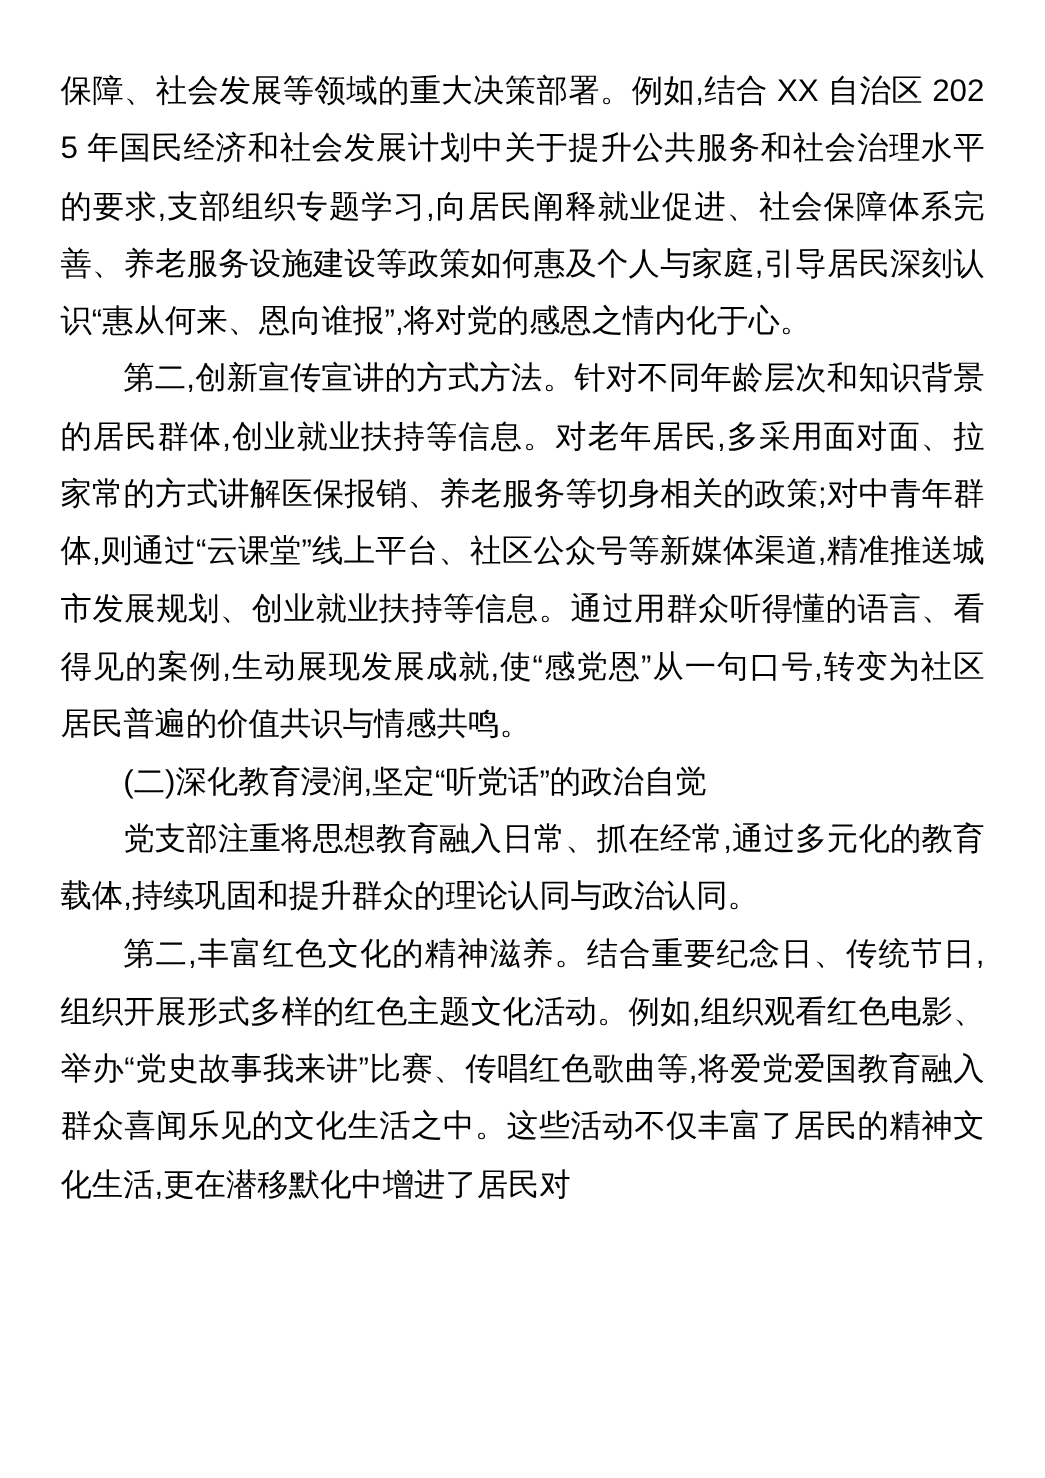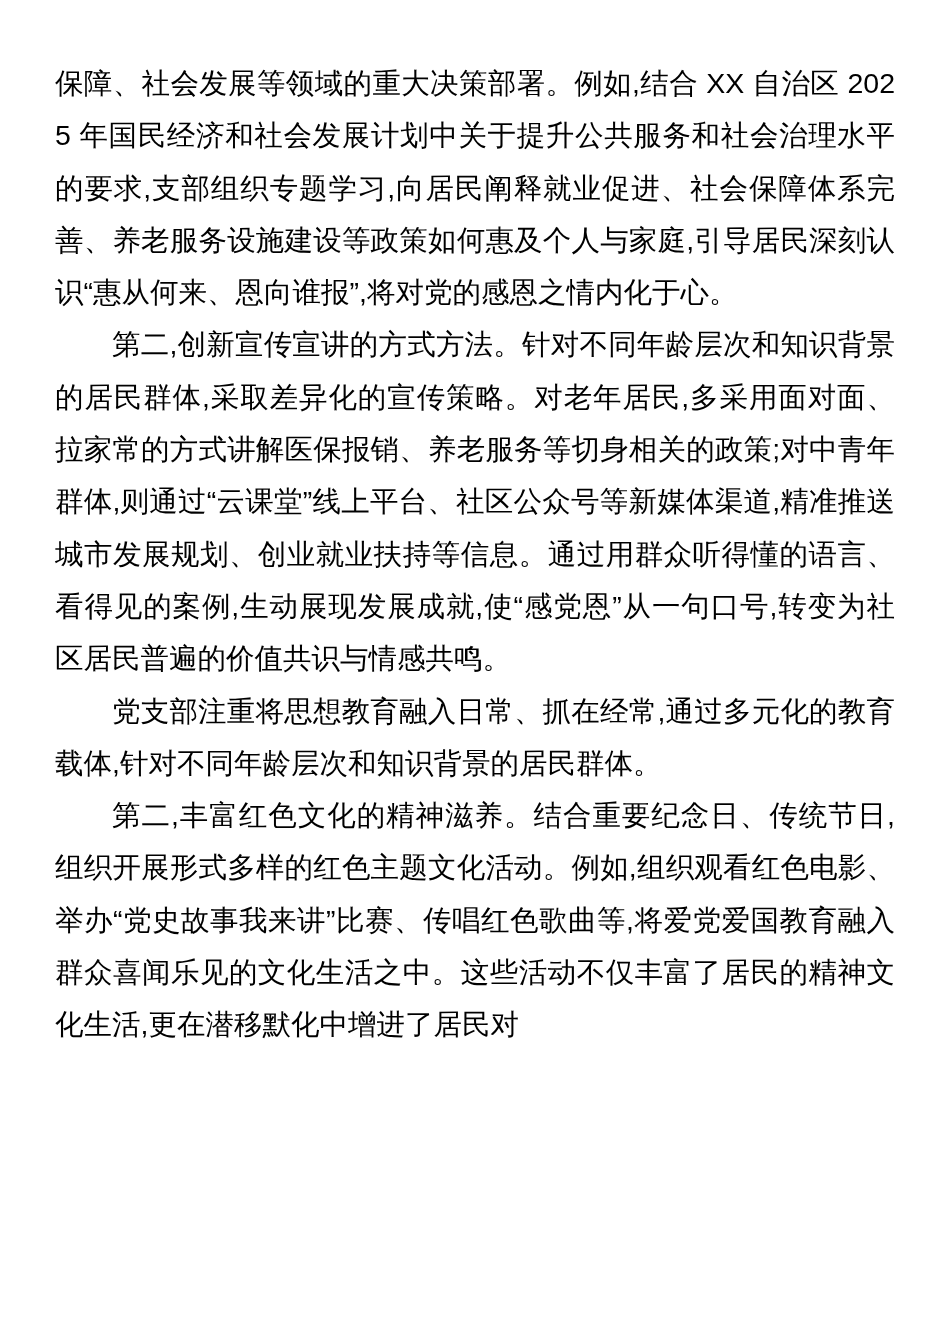--- a/index.html
+++ b/index.html
@@ -45,22 +45,23 @@
   }
 </style>
 </head>
 <body>
 
 <div class="page">
   <div class="page-body">
 
     <p class="para cont">保障、社会发展等领域的重大决策部署。例如,结合 XX 自治区 2025 年国民经济和社会发展计划中关于提升公共服务和社会治理水平的要求,支部组织专题学习,向居民阐释就业促进、社会保障体系完善、养老服务设施建设等政策如何惠及个人与家庭,引导居民深刻认识“惠从何来、恩向谁报”,将对党的感恩之情内化于心。</p>
 
-    <p class="para indent">第二,创新宣传宣讲的方式方法。针对不同年龄层次和知识背景的居民群体,采取差异化的宣传策略。对老年居民,多采用面对面、拉家常的方式讲解医保报销、养老服务等切身相关的政策;对中青年群体,则通过“云课堂”线上平台、社区公众号等新媒体渠道,精准推送城市发展规划、创业就业扶持等信息。通过用群众听得懂的语言、看得见的案例,生动展现发展成就,使“感党恩”从一句口号,转变为社区居民普遍的价值共识与情感共鸣。</p>
+    <p class="para indent">第二,创新宣传宣讲的方式方法。针对不同年龄层次和知识背景的居民群体,创业就业扶持等信息。对老年居民,多采用面对面、拉家常的方式讲解医保报销、养老服务等切身相关的政策;对中青年群体,则通过“云课堂”线上平台、社区公众号等新媒体渠道,精准推送城市发展规划、创业就业扶持等信息。通过用群众听得懂的语言、看得见的案例,生动展现发展成就,使“感党恩”从一句口号,转变为社区居民普遍的价值共识与情感共鸣。</p>
 
+    <p class="para indent">(二)深化教育浸润,坚定“听党话”的政治自觉</p>
 
-    <p class="para indent">党支部注重将思想教育融入日常、抓在经常,通过多元化的教育载体,针对不同年龄层次和知识背景的居民群体。</p>
+    <p class="para indent">党支部注重将思想教育融入日常、抓在经常,通过多元化的教育载体,持续巩固和提升群众的理论认同与政治认同。</p>
 
 
     <p class="para indent">第二,丰富红色文化的精神滋养。结合重要纪念日、传统节日,组织开展形式多样的红色主题文化活动。例如,组织观看红色电影、举办“党史故事我来讲”比赛、传唱红色歌曲等,将爱党爱国教育融入群众喜闻乐见的文化生活之中。这些活动不仅丰富了居民的精神文化生活,更在潜移默化中增进了居民对</p>
 
   </div>
 </div>
 
 </body></html>

